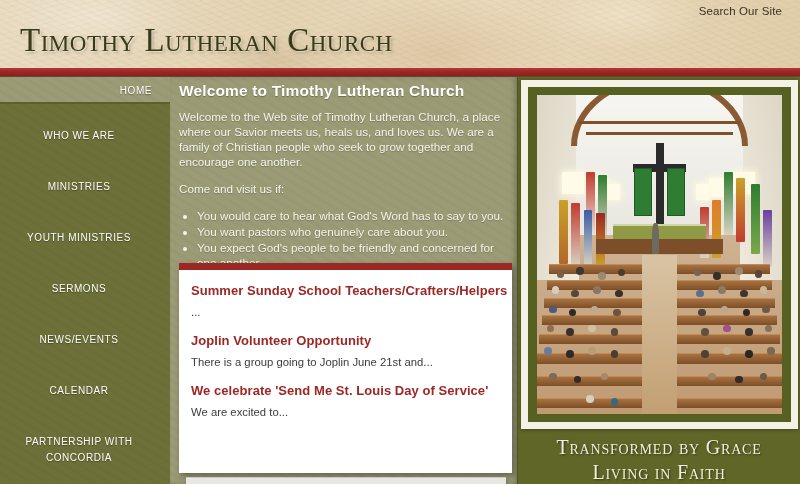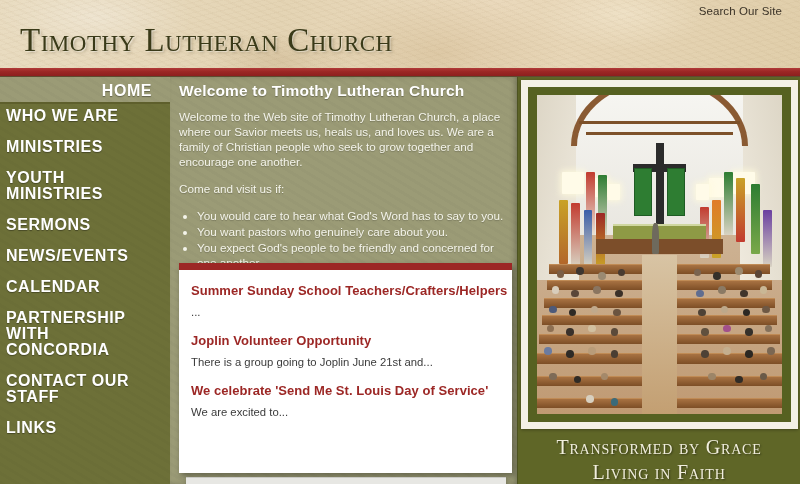--- a/index.html
+++ b/index.html
@@ -95,36 +95,36 @@
   
   #sidebar {
     position: absolute;
     top: 0; left: 0;
     width: 170px;
     height: 407px;
     z-index: 2;
     padding-top: 0;
   }
   .nav-item {
-    text-align: left;
+    text-align: center;
     padding: 0 18px 0 6px;
     color: #ffffff;
-    font-size: 16px;
-    font-weight: bold;
+    font-size: 10px;
+    font-weight: normal;
     letter-spacing: .55px;
     line-height: 16px;
     cursor: pointer;
     text-shadow: 0 1px 1px rgba(0,0,0,.35);
   }
   .nav-item.first {
     height: 27px;
     display: flex; align-items: center; justify-content: flex-end;
     background: transparent;
   }
-  .nav-item.rest { padding-top: 4px; padding-bottom: 11px; }
+  .nav-item.rest { padding-top: 24px; padding-bottom: 11px; }
   .nav-item.rest:first-of-type { padding-top: 16px; }
 
   
   #center {
     position: absolute;
     top: 0;
     left: 170px;
     width: 347px;
     height: 407px;
     z-index: 2;

